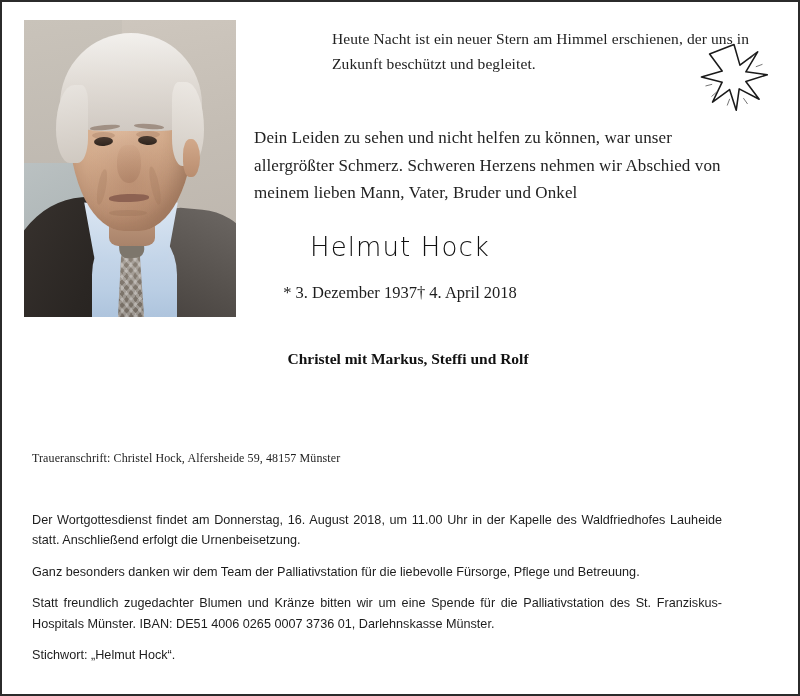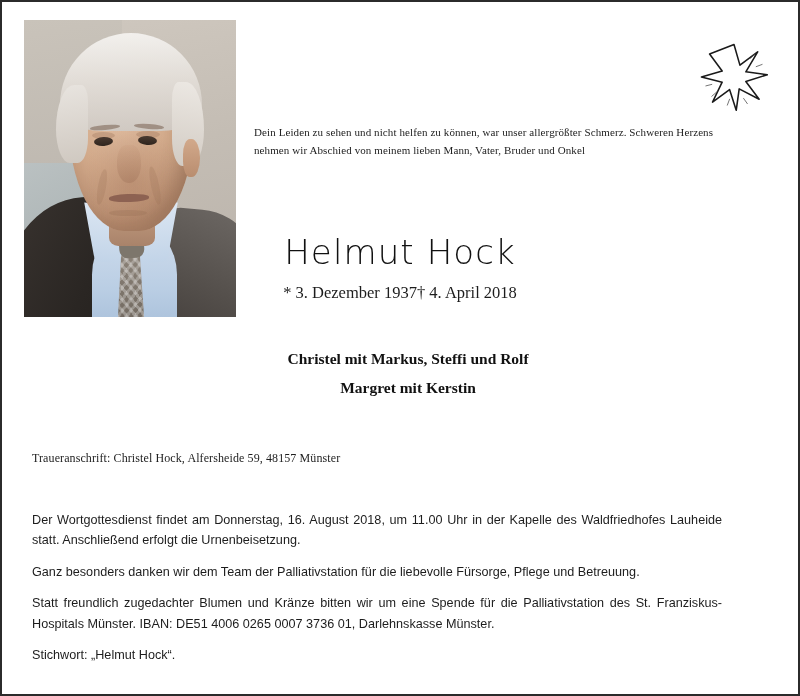--- a/index.html
+++ b/index.html
@@ -287,35 +287,35 @@
     top: 38px;
     width: 76px;
     height: 74px;
   }
 
   .intro {
     position: absolute;
     left: 252px;
     top: 122px;
     width: 470px;
-    font-size: 11px;
+    font-size: 17px;
     line-height: 1.62;
     color: #222;
     letter-spacing: .1px;
   }
 
   .name {
     position: absolute;
     left: 0;
     right: 0;
     top: 230px;
     text-align: center;
     font-family: "DejaVu Sans", sans-serif;
     font-weight: 300;
-    font-size: 34px;
+    font-size: 26px;
     letter-spacing: 1.1px;
     color: #111;
   }
 
   .dates {
     position: absolute;
     left: 0;
     right: 0;
     top: 281px;
     text-align: center;
@@ -395,20 +395,21 @@
       <div class="eye-l"></div>
       <div class="eye-r"></div>
       <div class="nose"></div>
       <div class="cheek-line-l"></div>
       <div class="cheek-line-r"></div>
       <div class="mouth"></div>
       <div class="chin-line"></div>
     </div>
   </div>
 
+  <div class="verse">Heute Nacht ist ein neuer Stern am Himmel erschienen, der uns in Zukunft beschützt und begleitet.</div>
 
   <svg class="star" viewBox="0 0 100 100">
     <path d="M50 6 L58 34 L82 16 L66 43 L95 47 L66 56 L84 80 L57 66 L53 95 L44 67 L21 84 L34 57 L6 50 L34 42 L17 19 Z" fill="#ffffff" stroke="#1a1a1a" stroke-width="2.1" stroke-linejoin="round" stroke-linecap="round"></path>
     <g stroke="#555" stroke-width="1.1" stroke-linecap="round">
       <line x1="72" y1="25" x2="78" y2="19"></line>
       <line x1="80" y1="36" x2="88" y2="33"></line>
       <line x1="27" y1="70" x2="20" y2="76"></line>
       <line x1="20" y1="60" x2="12" y2="62"></line>
       <line x1="44" y1="80" x2="41" y2="88"></line>
       <line x1="63" y1="79" x2="68" y2="86"></line>
@@ -418,21 +419,20 @@
   <div class="intro">Dein Leiden zu sehen und nicht helfen zu können, war unser allergrößter Schmerz. Schweren Herzens nehmen wir Abschied von meinem lieben Mann, Vater, Bruder und Onkel</div>
 
   <div class="name">Helmut Hock</div>
 
   <div class="dates">
     <span class="birth">* 3. Dezember 1937</span><span class="death">† 4. April 2018</span>
   </div>
 
   <div class="family">
     <div>Christel mit Markus, Steffi und Rolf</div>
-    <div>Margret mit Kerstin</div>
   </div>
 
   <div class="address">Traueranschrift: Christel Hock, Alfersheide 59, 48157 Münster</div>
 
   <div class="details">
     <p>Der Wortgottesdienst findet am Donnerstag, 16. August 2018, um 11.00 Uhr in der Kapelle des Waldfriedhofes Lauheide statt. Anschließend erfolgt die Urnenbeisetzung.</p>
     <p>Ganz besonders danken wir dem Team der Palliativstation für die liebevolle Fürsorge, Pflege und Betreuung.</p>
     <p>Statt freundlich zugedachter Blumen und Kränze bitten wir um eine Spende für die Palliativstation des St. Franziskus-Hospitals Münster. IBAN: DE51 4006 0265 0007 3736 01, Darlehnskasse Münster.</p>
     <p class="nojust">Stichwort: „Helmut Hock“.</p>
   </div>

